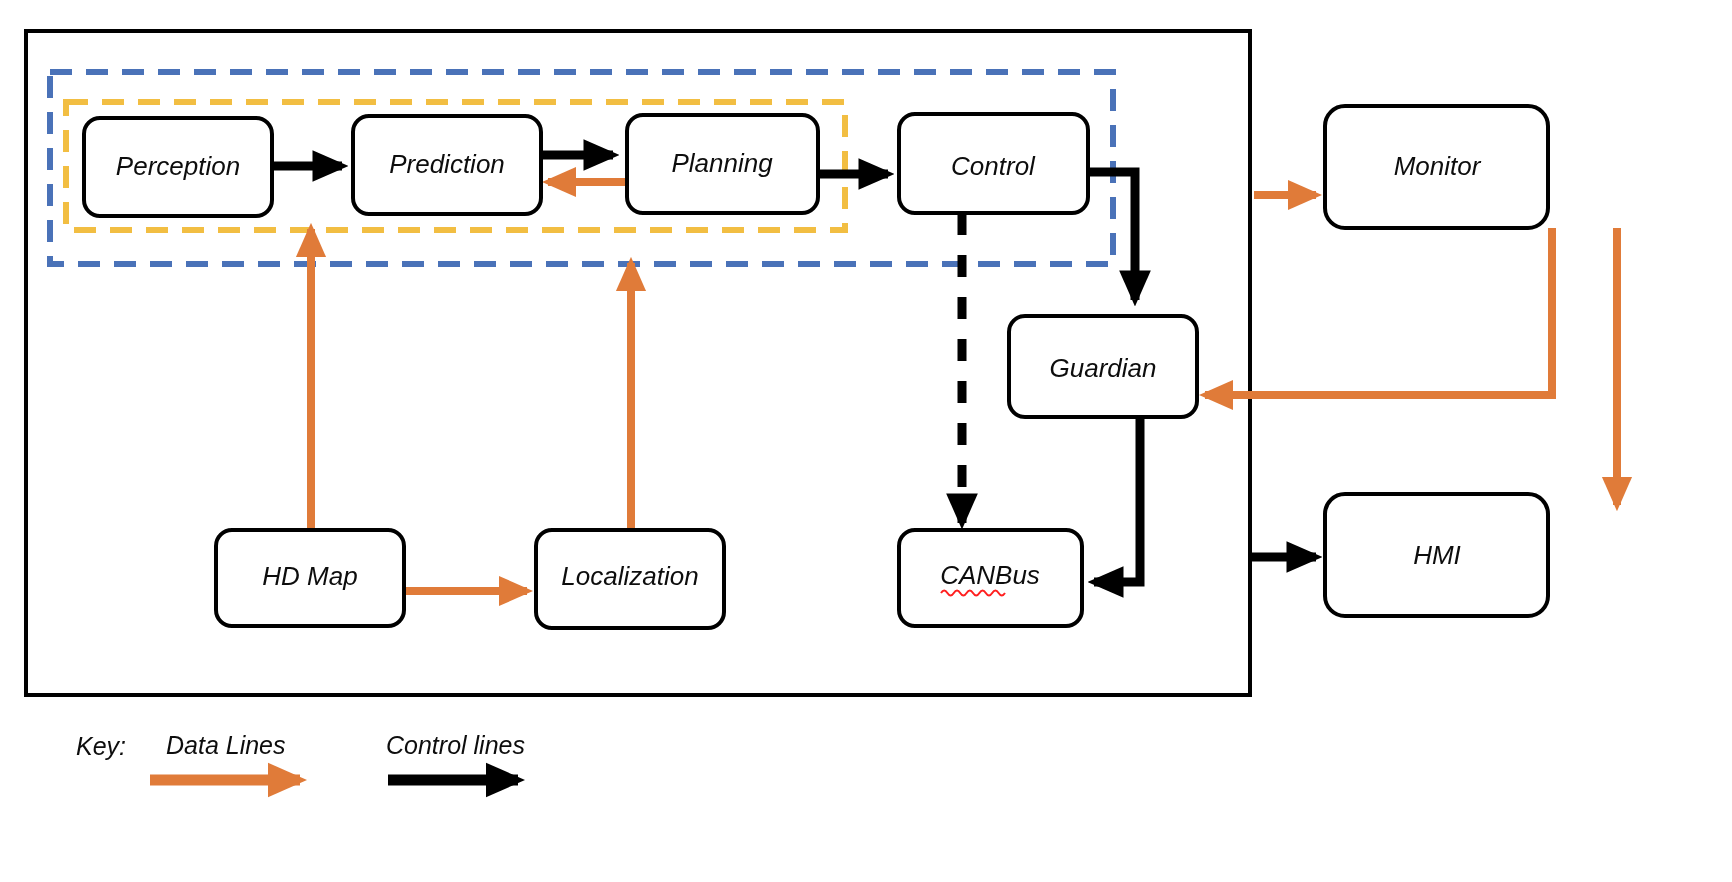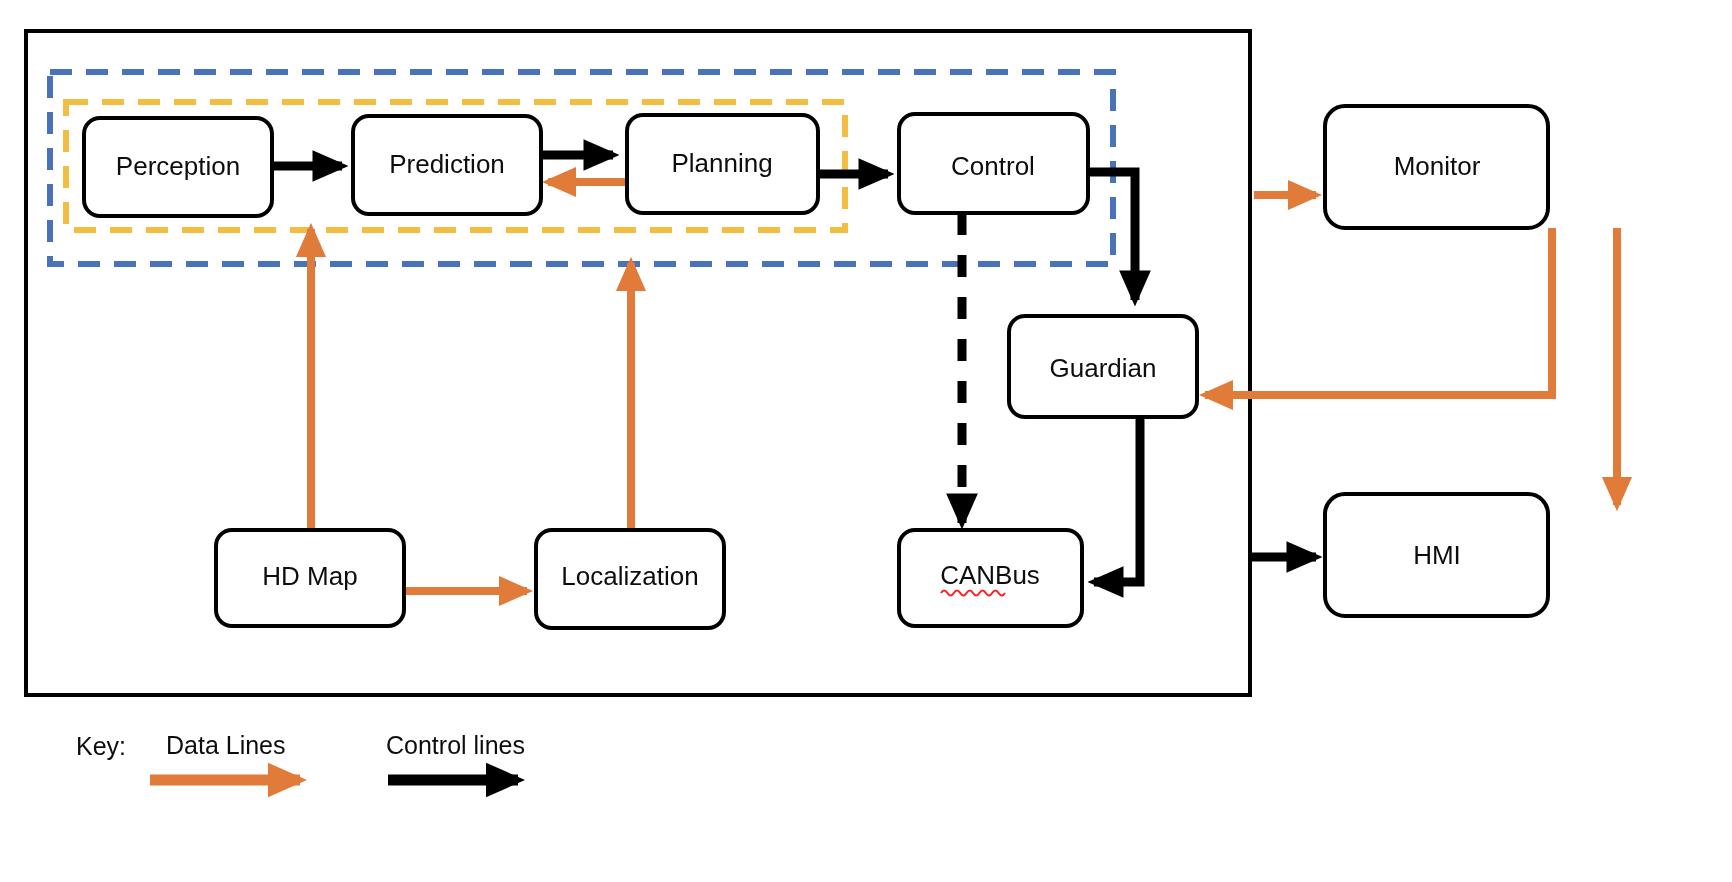--- a/index.html
+++ b/index.html
@@ -9,20 +9,21 @@
   }
   body {
     font-family: "Liberation Sans", sans-serif;
   }
   #stage {
     position: relative;
     width: 1732px;
     height: 882px;
     background: #ffffff;
     overflow: hidden;
+    font-style: italic;
   }
   #svgroot {
     position: absolute;
     left: 0;
     top: 0;
     width: 1732px;
     height: 882px;
   }
   .node-label {
     font-family: "Liberation Sans", sans-serif;

